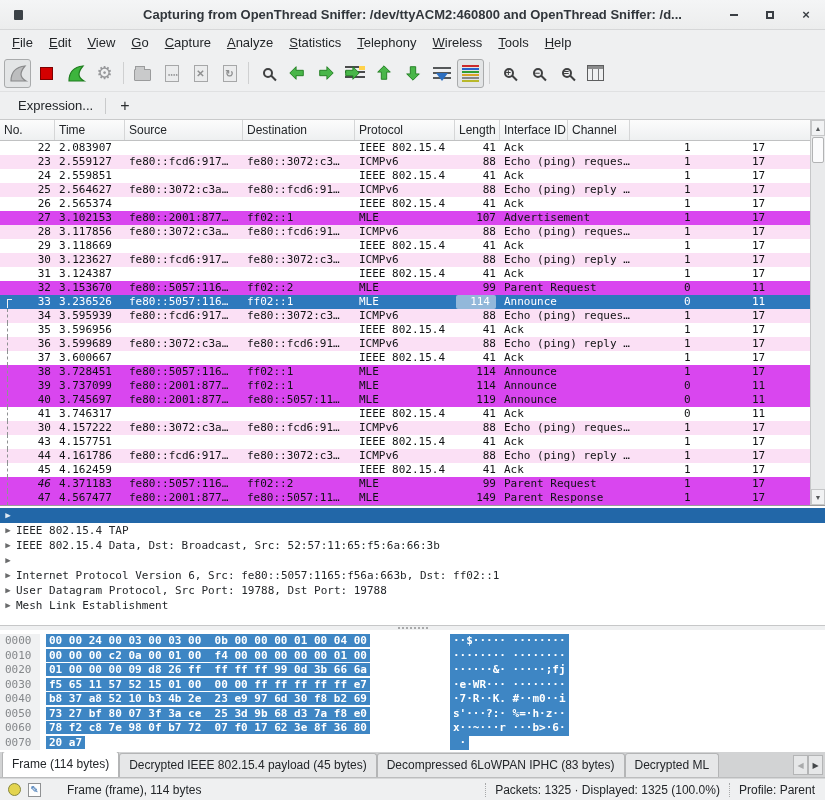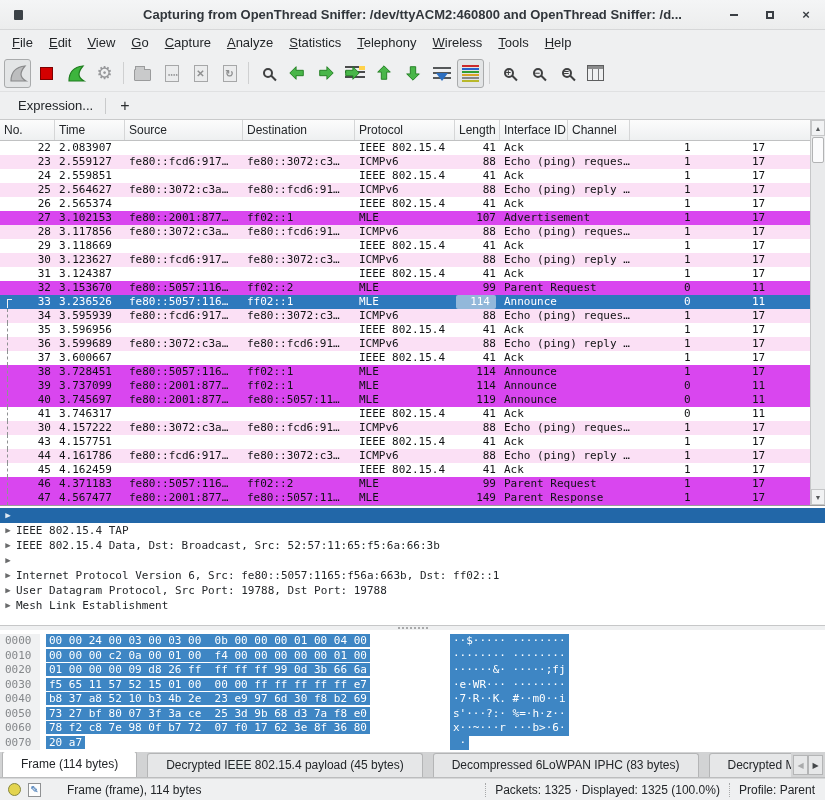--- a/index.html
+++ b/index.html
@@ -105,27 +105,27 @@
 
   
   .splitter { height:4px; background:#eff0f1; display:flex; align-items:center; justify-content:center; }
   .splitter i { width:30px; border-top:2px dotted #a8a9aa; display:block; }
 
   
   .hex-pane { height:122px; background:#fff; padding-top:4px; font-family:"DejaVu Sans Mono", monospace; font-size:11px; white-space:pre; }
   .hxrow { height:14.5px; line-height:14.5px; display:flex; }
   .hxrow .off { width:40px; flex:none; background:#f0f1f2; color:#84878a; padding-left:5px; }
   .hxrow .hexwrap { width:410px; flex:none; padding-left:6px; }
-  .hl { background:#3e86c4; color:#fff; padding:0 3px; }
+  .hl { background:#3e86c4; color:#fff; padding:0 3px;font-weight:bold; }
 
   
   .tabbar { height:26px; background:#d2d3d4; border-bottom:1px solid #bcbdbe; display:flex; align-items:flex-end; position:relative; }
   .tabs-clip { display:flex; align-items:flex-end; overflow:hidden; width:calc(100% - 34px); height:100%; padding-left:2px; }
-  .tab { height:24px; line-height:22px; padding:0 18px; font-size:12px; background:#e6e7e8; border:1px solid #b4b5b6;
-         border-bottom:none; border-radius:3px 3px 0 0; margin-right:10px; white-space:nowrap; flex:none; }
+  .tab { height:24px; line-height:22px; padding:0 9px; font-size:12px; background:#e6e7e8; border:1px solid #b4b5b6;
+         border-bottom:none; border-radius:3px 3px 0 0; margin-right:0; white-space:nowrap; flex:none; }
   .tab.active { background:#fff; height:26px; line-height:25px; }
   .tab-arrows { position:absolute; right:2px; bottom:2px; display:flex; }
   .tab-arr { width:15px; height:20px; background:#e6e7e8; border:1px solid #b4b5b6; display:flex; align-items:center; justify-content:center;
              font-size:8px; color:#44474a; }
   .tab-arr.disabled { color:#a9aaab; }
 
   
   .statusbar { height:22px; background:#eff0f1; border-top:1px solid #d6d7d8; display:flex; align-items:center; font-size:12px; }
   .expert-dot { width:13px; height:13px; border-radius:50%; background:#e3d44f; border:1px solid #87873d; margin:0 7px 0 8px; flex:none; }
   .comment-ic { width:13px; height:14px; background:#fdfdfd; border:1px solid #8f9193; position:relative; margin-right:12px; flex:none;
@@ -550,21 +550,21 @@
         <span class="pcell" style="width: 118px;"></span>
         <span class="pcell" style="width: 112px;"></span>
         <span class="pcell" style="width: 100px;">IEEE 802.15.4</span>
         <span class="pcell r" style="width: 45px;">41</span>
         <span class="pcell" style="width: 180px;">Ack</span>
         <span class="pcell" style="width: 68px;">1</span>
         <span class="pcell" style="width: 62px;">17</span>
       </div>
       <div class="prow c-blue">
         <i class="mark-dash"></i>
-        <span class="pcell r" style="width: 55px;">46</span>
+        <span class="pcell r" style="width: 55px; font-style: italic;">46</span>
         <span class="pcell" style="width: 70px;">4.371183</span>
         <span class="pcell" style="width: 118px;">fe80::5057:116…</span>
         <span class="pcell" style="width: 112px;">ff02::2</span>
         <span class="pcell" style="width: 100px;">MLE</span>
         <span class="pcell r" style="width: 45px;">99</span>
         <span class="pcell" style="width: 180px;">Parent Request</span>
         <span class="pcell" style="width: 68px;">1</span>
         <span class="pcell" style="width: 62px;">17</span>
       </div>
       <div class="prow c-blue">

